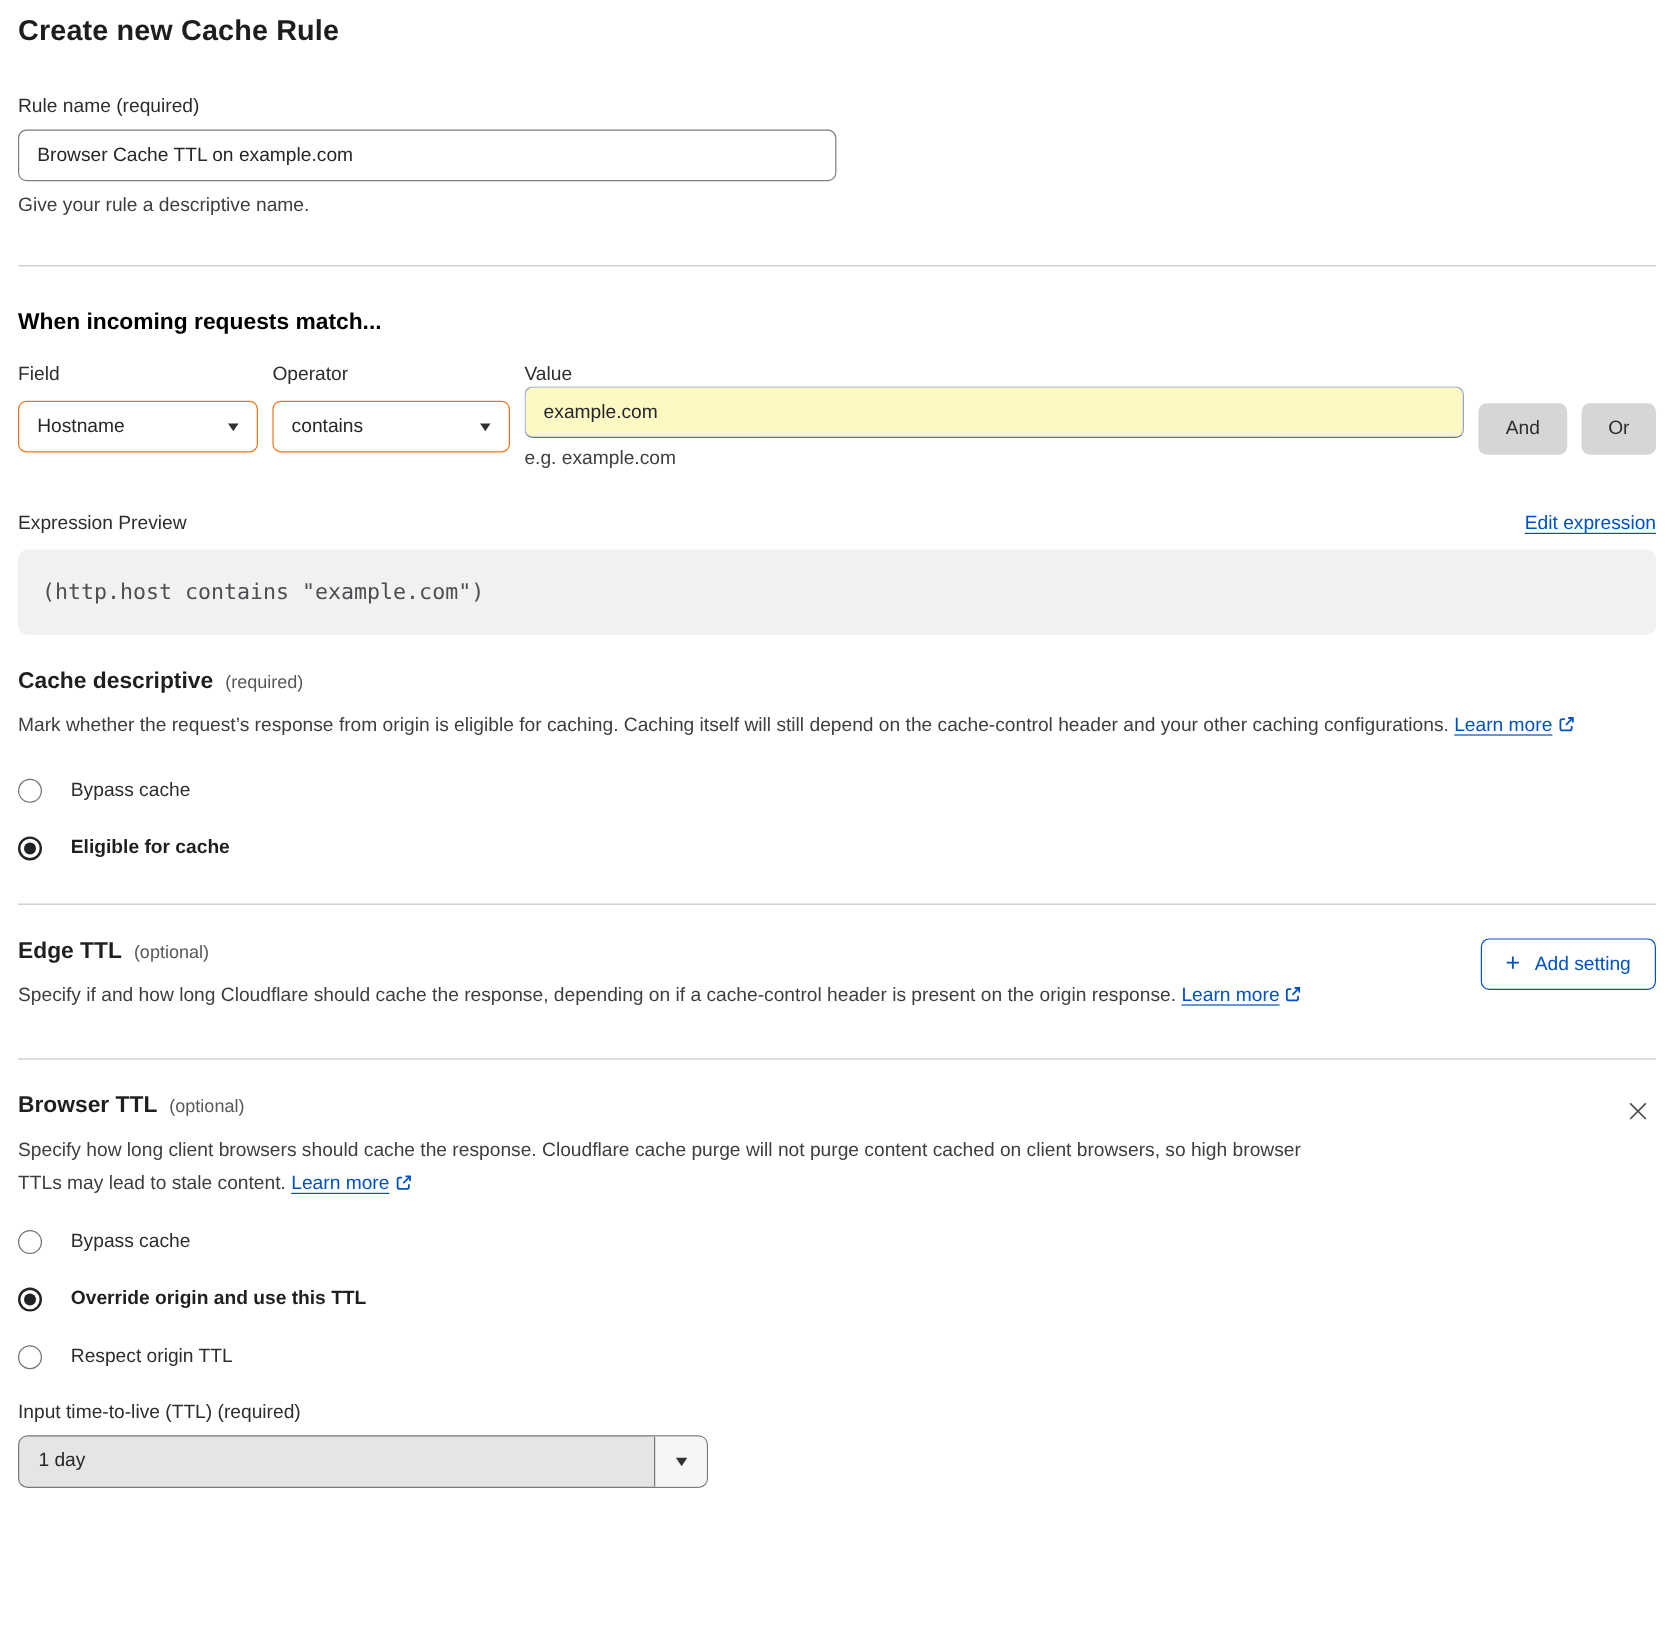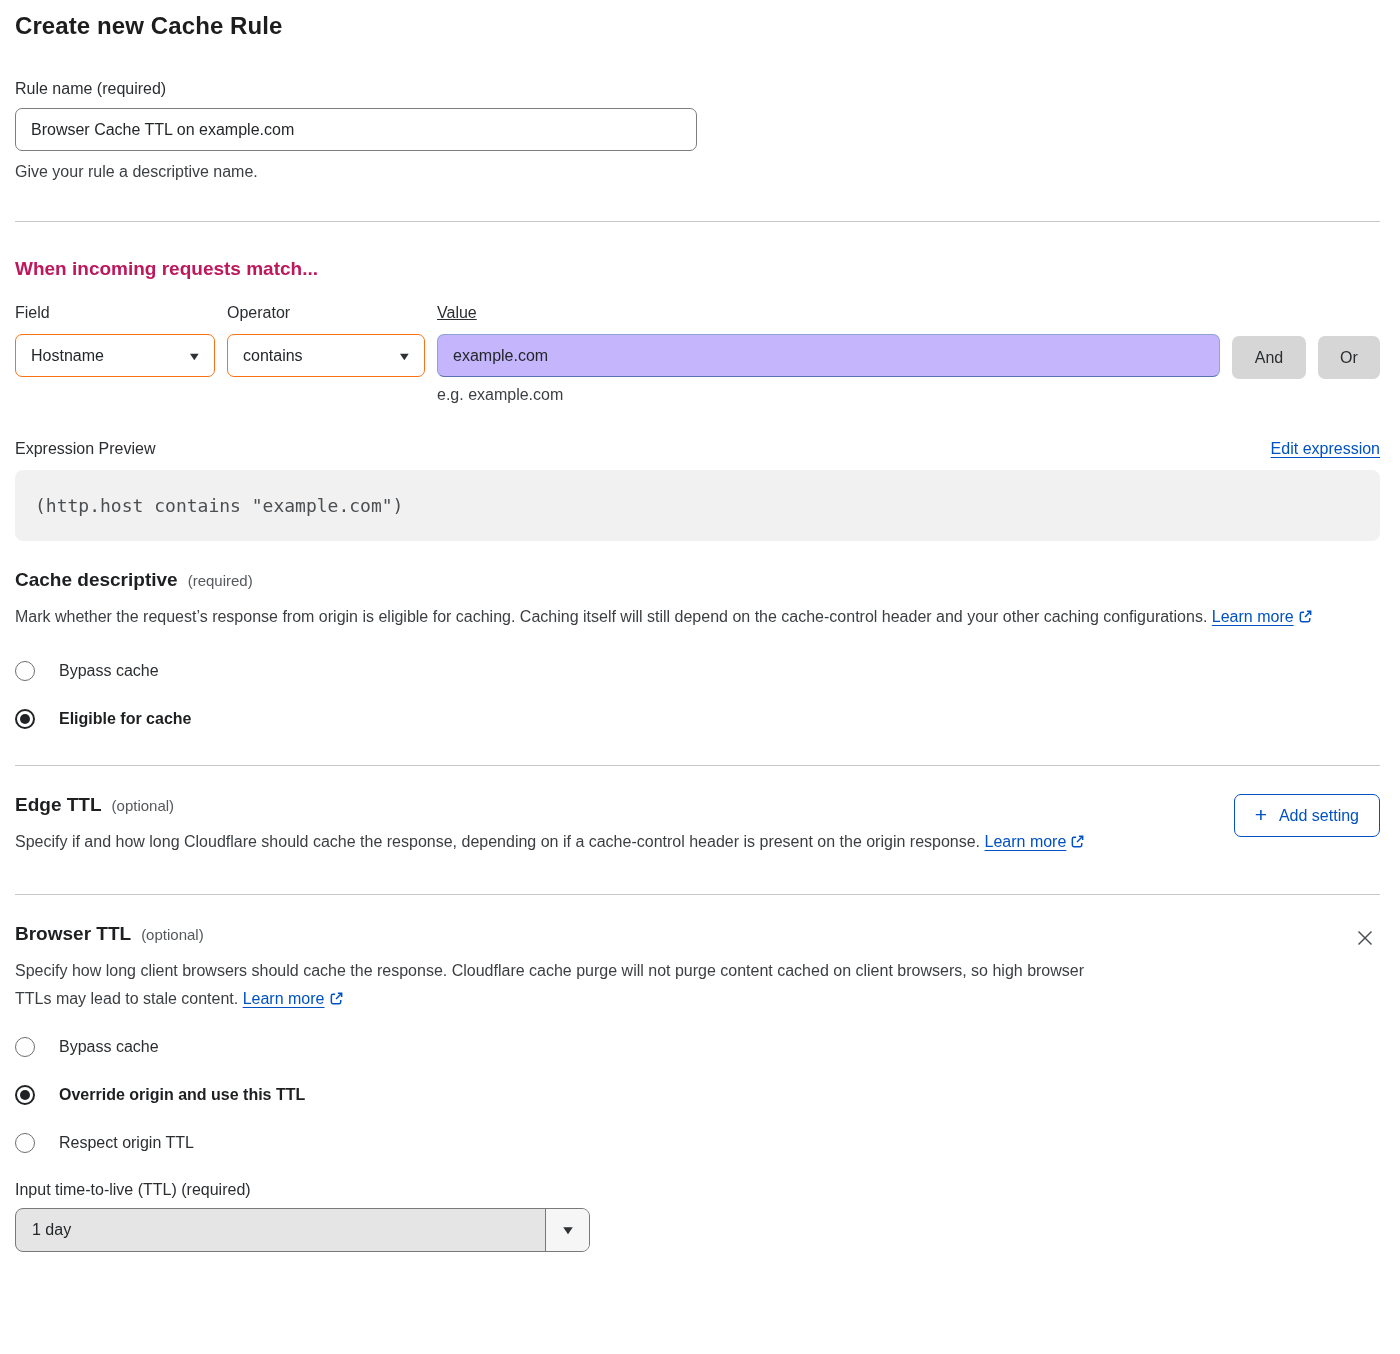--- a/index.html
+++ b/index.html
@@ -35,21 +35,21 @@
     color: #24272a;
     background: #ffffff;
     outline: none;
   }
 
   .divider { border: none; border-top: 1px solid #c7c7c7; margin: 0; }
 
   .section-heading {
     font-size: 19px;
     font-weight: 700;
-    color: #be185d;
+    color: #000000;
   }
 
   
   .match-row { display: flex; gap: 12px; align-items: flex-start; }
   .match-col .field-label { display: block; margin-bottom: 12px; }
   .select-box {
     height: 43px;
     border: 1px solid #f97316;
     border-radius: 7px;
     background: #ffffff;
@@ -63,21 +63,21 @@
   .select-caret { font-size: 11px; color: #2f3235; transform: scaleX(1.35); }
   .col-field .select-box { width: 200px; }
   .col-operator .select-box { width: 198px; }
   .col-value { flex: 1; }
   .value-input {
     width: 100%;
     height: 43px;
     border: 1px solid #90a4d4;
     border-bottom-color: #5872ad;
     border-radius: 7px;
-    background: #c4b5fd;
+    background: #fef9c3;
     padding: 0 15px;
     font-size: 16px;
     font-family: "Liberation Sans", sans-serif;
     color: #24272a;
     outline: none;
     display: block;
   }
   .value-helper { margin-top: 9px; }
   .andor-btn {
     margin-top: 32px;
@@ -216,21 +216,21 @@
       </div>
     </div>
     <div class="match-col col-operator">
       <span class="field-label">Operator</span>
       <div class="select-box">
         <span>contains</span>
         <span class="select-caret">▼</span>
       </div>
     </div>
     <div class="match-col col-value">
-      <span class="field-label" style="display:block; margin-bottom:12px;text-decoration:underline;">Value</span>
+      <span class="field-label" style="display:block; margin-bottom:0;">Value</span>
       <input class="value-input" type="text" value="example.com" style="">
       <div class="helper-text value-helper">e.g. example.com</div>
     </div>
     <button class="andor-btn and-btn">And</button>
     <button class="andor-btn or-btn">Or</button>
   </div>
 
   <div class="expr-row mt-36">
     <span class="field-label">Expression Preview</span>
     <a class="link">Edit expression</a>

